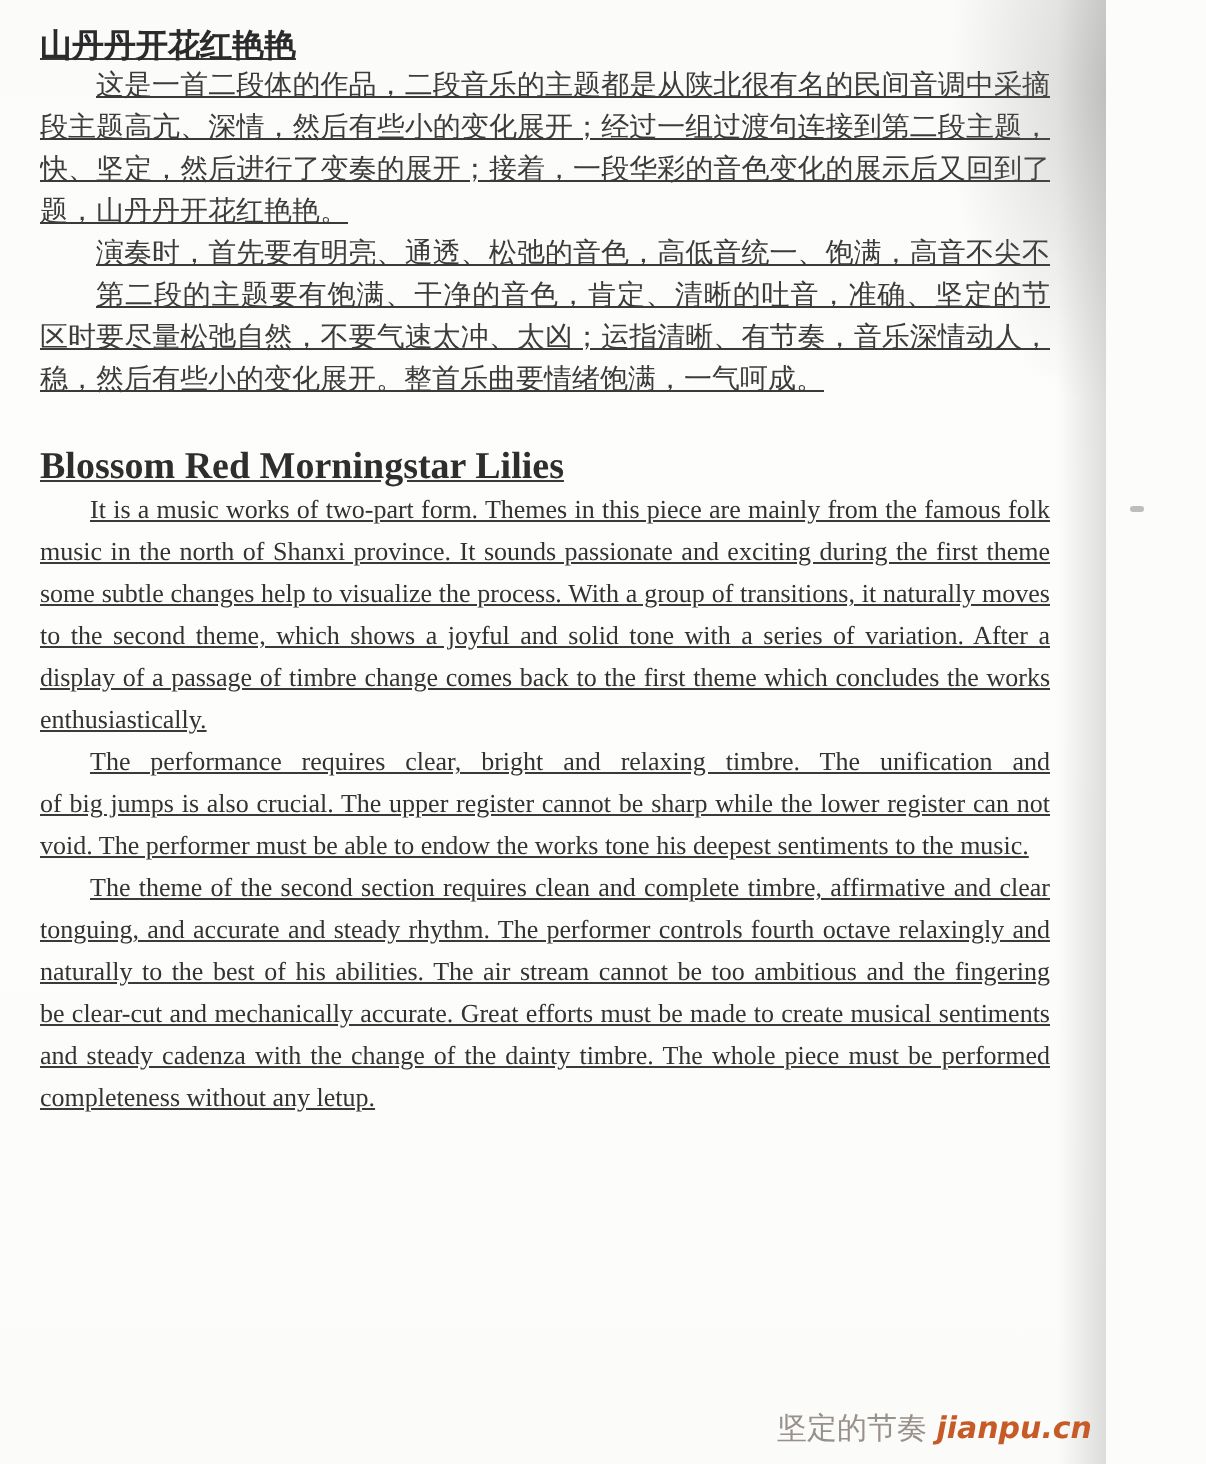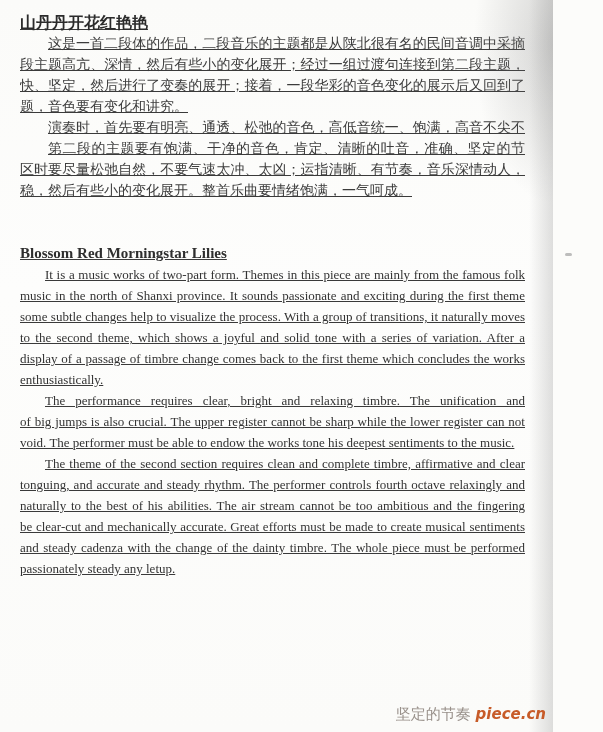--- a/index.html
+++ b/index.html
@@ -53,25 +53,25 @@
     font-weight: bold;
     color: #2b2b2b;
   }
   .zh .ln {
     font-family: "DejaVu Serif", "Liberation Serif", serif;
     font-size: 14px;
     color: #3c3c3c;
   }
   
   .en-title {
-    margin: 42px 0 0 0;
+    margin: 22px 0 0 0;
     height: 21px;
     line-height: 21px;
     font-family: "Liberation Serif", "DejaVu Serif", serif;
-    font-size: 15px;
+    font-size: 19px;
     font-weight: bold;
     color: #2e2e2e;
   }
   .en .ln {
     font-family: "Liberation Serif", "DejaVu Serif", serif;
     font-size: 13px;
     color: #333333;
   }
   
   .ln {
@@ -106,21 +106,21 @@
   <div class="corner-shadow"></div>
   <div class="edge-shadow"></div>
   <div class="speck"></div>
 
   <h1 class="zh-title">山丹丹开花红艳艳</h1>
 
   <div class="zh">
     <div class="ln ind">这是一首二段体的作品，二段音乐的主题都是从陕北很有名的民间音调中采摘的。第一</div>
     <div class="ln">段主题高亢、深情，然后有些小的变化展开；经过一组过渡句连接到第二段主题，热烈、欢</div>
     <div class="ln">快、坚定，然后进行了变奏的展开；接着，一段华彩的音色变化的展示后又回到了第一主</div>
-    <div class="ln end">题，音色要有变化和讲究。</div>
+    <div class="ln end">题，山丹丹开花红艳艳。</div>
 
     <div class="ln ind">演奏时，首先要有明亮、通透、松弛的音色，高低音统一、饱满，高音不尖不炸，低音</div>
 
     <div class="ln ind">第二段的主题要有饱满、干净的音色，肯定、清晰的吐音，准确、坚定的节奏，超高音</div>
     <div class="ln">区时要尽量松弛自然，不要气速太冲、太凶；运指清晰、有节奏，音乐深情动人，华彩要沉</div>
     <div class="ln end">稳，然后有些小的变化展开。整首乐曲要情绪饱满，一气呵成。</div>
   </div>
 
   <h2 class="en-title">Blossom Red Morningstar Lilies</h2>
 
@@ -134,22 +134,22 @@
 
     <div class="ln ind">The performance requires clear, bright and relaxing timbre. The unification and completeness</div>
     <div class="ln">of big jumps is also crucial. The upper register cannot be sharp while the lower register can not be</div>
     <div class="ln end">void. The performer must be able to endow the works tone his deepest sentiments to the music.</div>
 
     <div class="ln ind">The theme of the second section requires clean and complete timbre, affirmative and clear</div>
     <div class="ln">tonguing, and accurate and steady rhythm. The performer controls fourth octave relaxingly and</div>
     <div class="ln">naturally to the best of his abilities. The air stream cannot be too ambitious and the fingering must</div>
     <div class="ln">be clear-cut and mechanically accurate. Great efforts must be made to create musical sentiments</div>
     <div class="ln">and steady cadenza with the change of the dainty timbre. The whole piece must be performed</div>
-    <div class="ln end">passionately steady any letup.</div>
+    <div class="ln end">completeness without any letup.</div>
   </div>
 
   <div class="watermark">
     <span class="wm-gray">坚定的节奏</span>
     <span> </span>
-    <span class="wm-orange">piece.cn</span>
+    <span class="wm-orange">jianpu.cn</span>
   </div>
 
 </div>
 
 </body></html>

